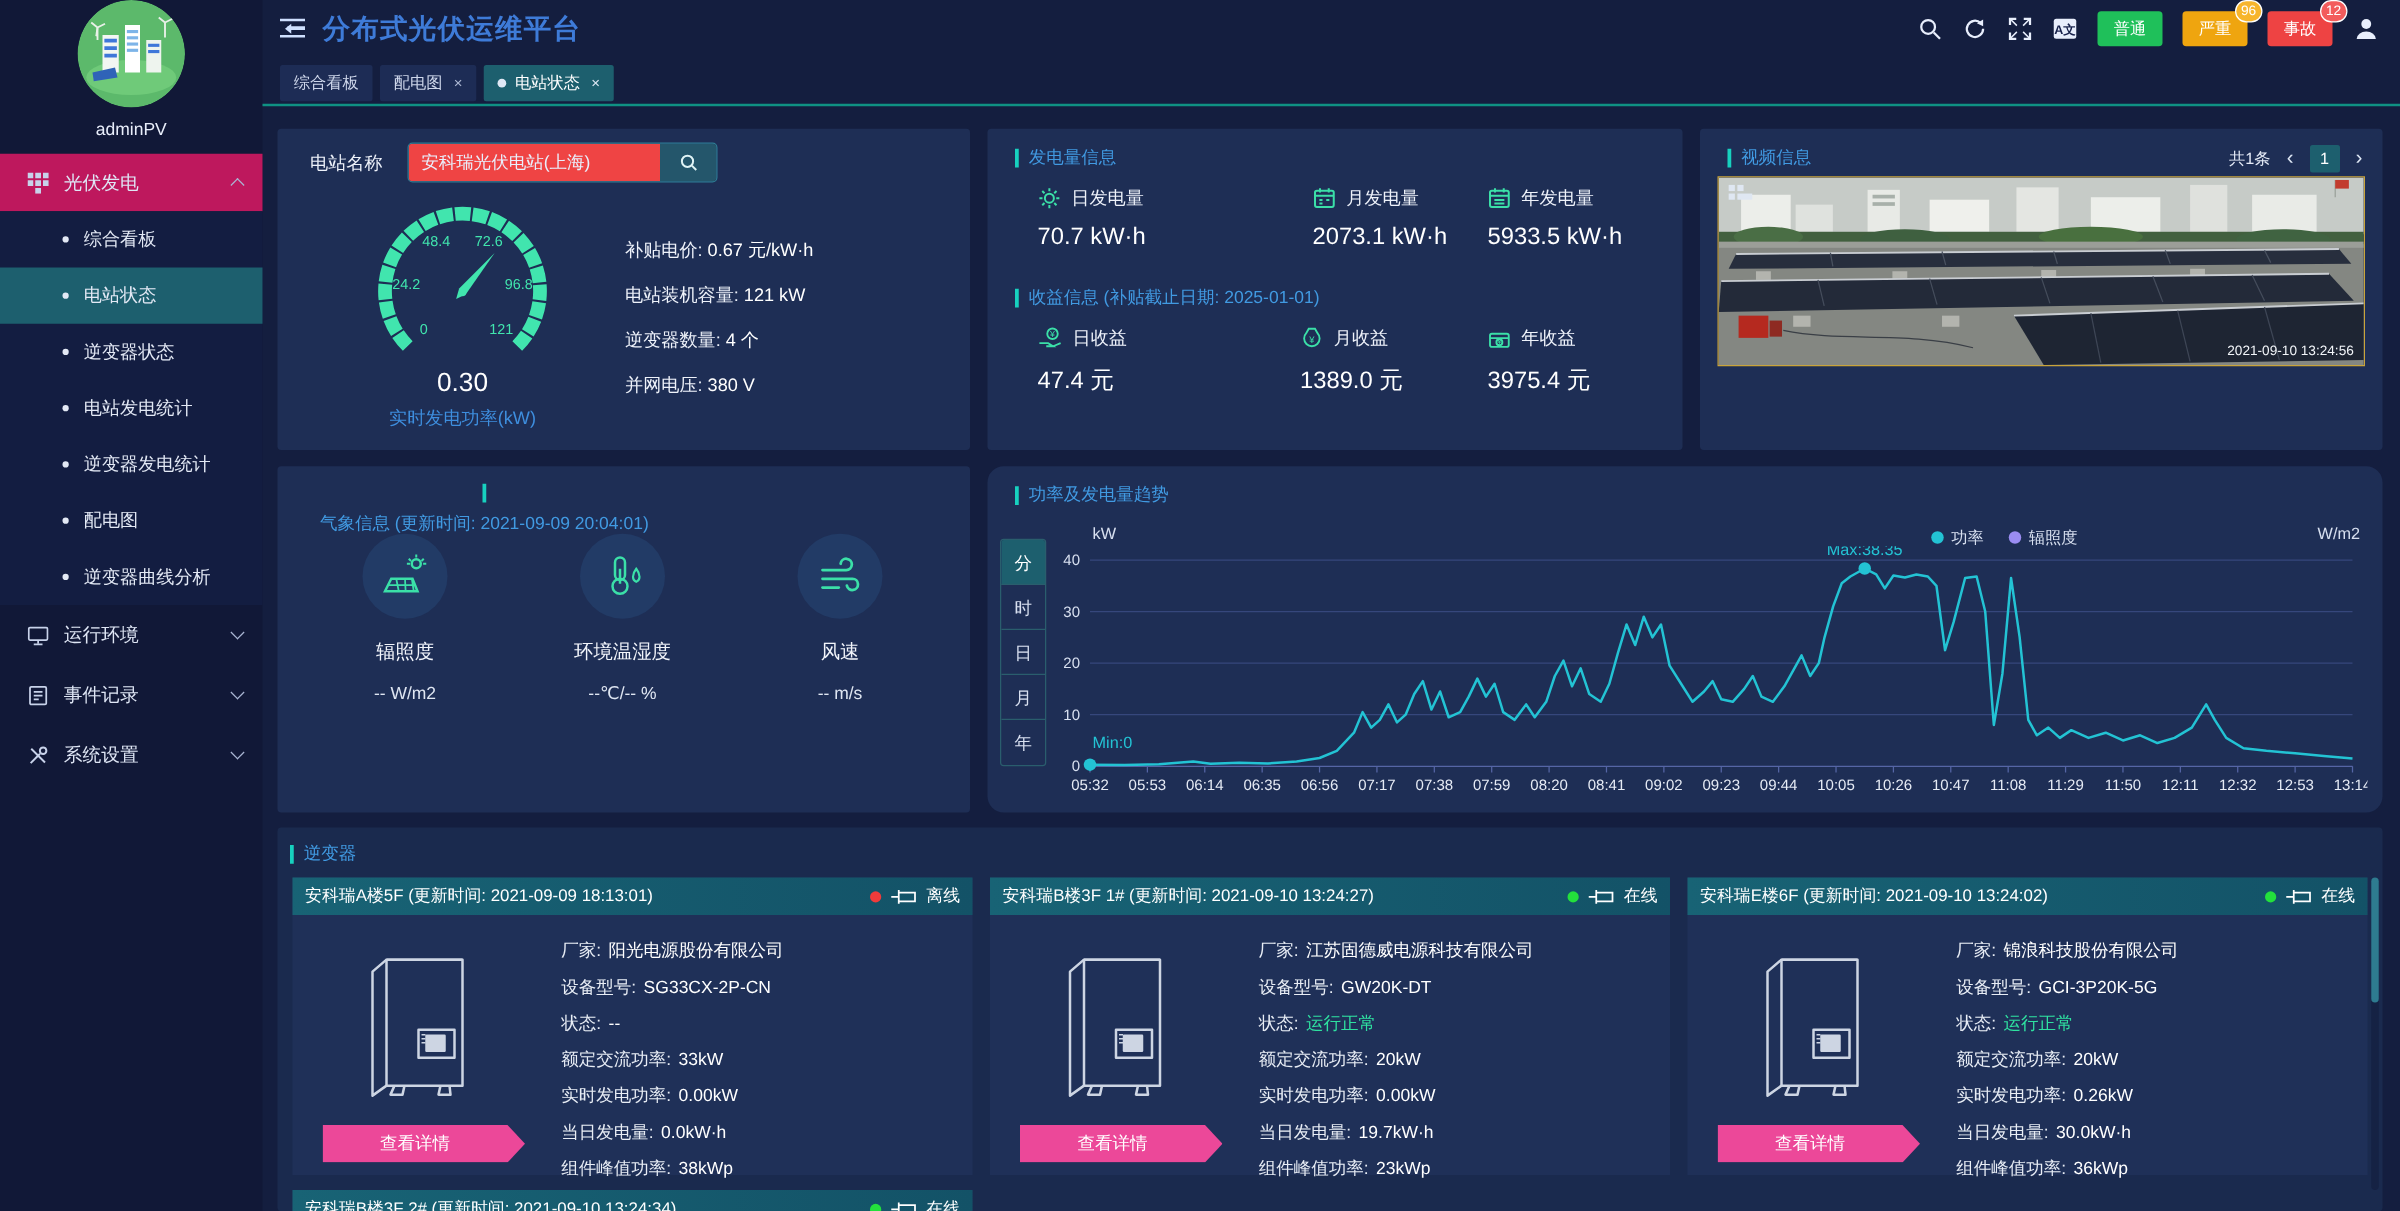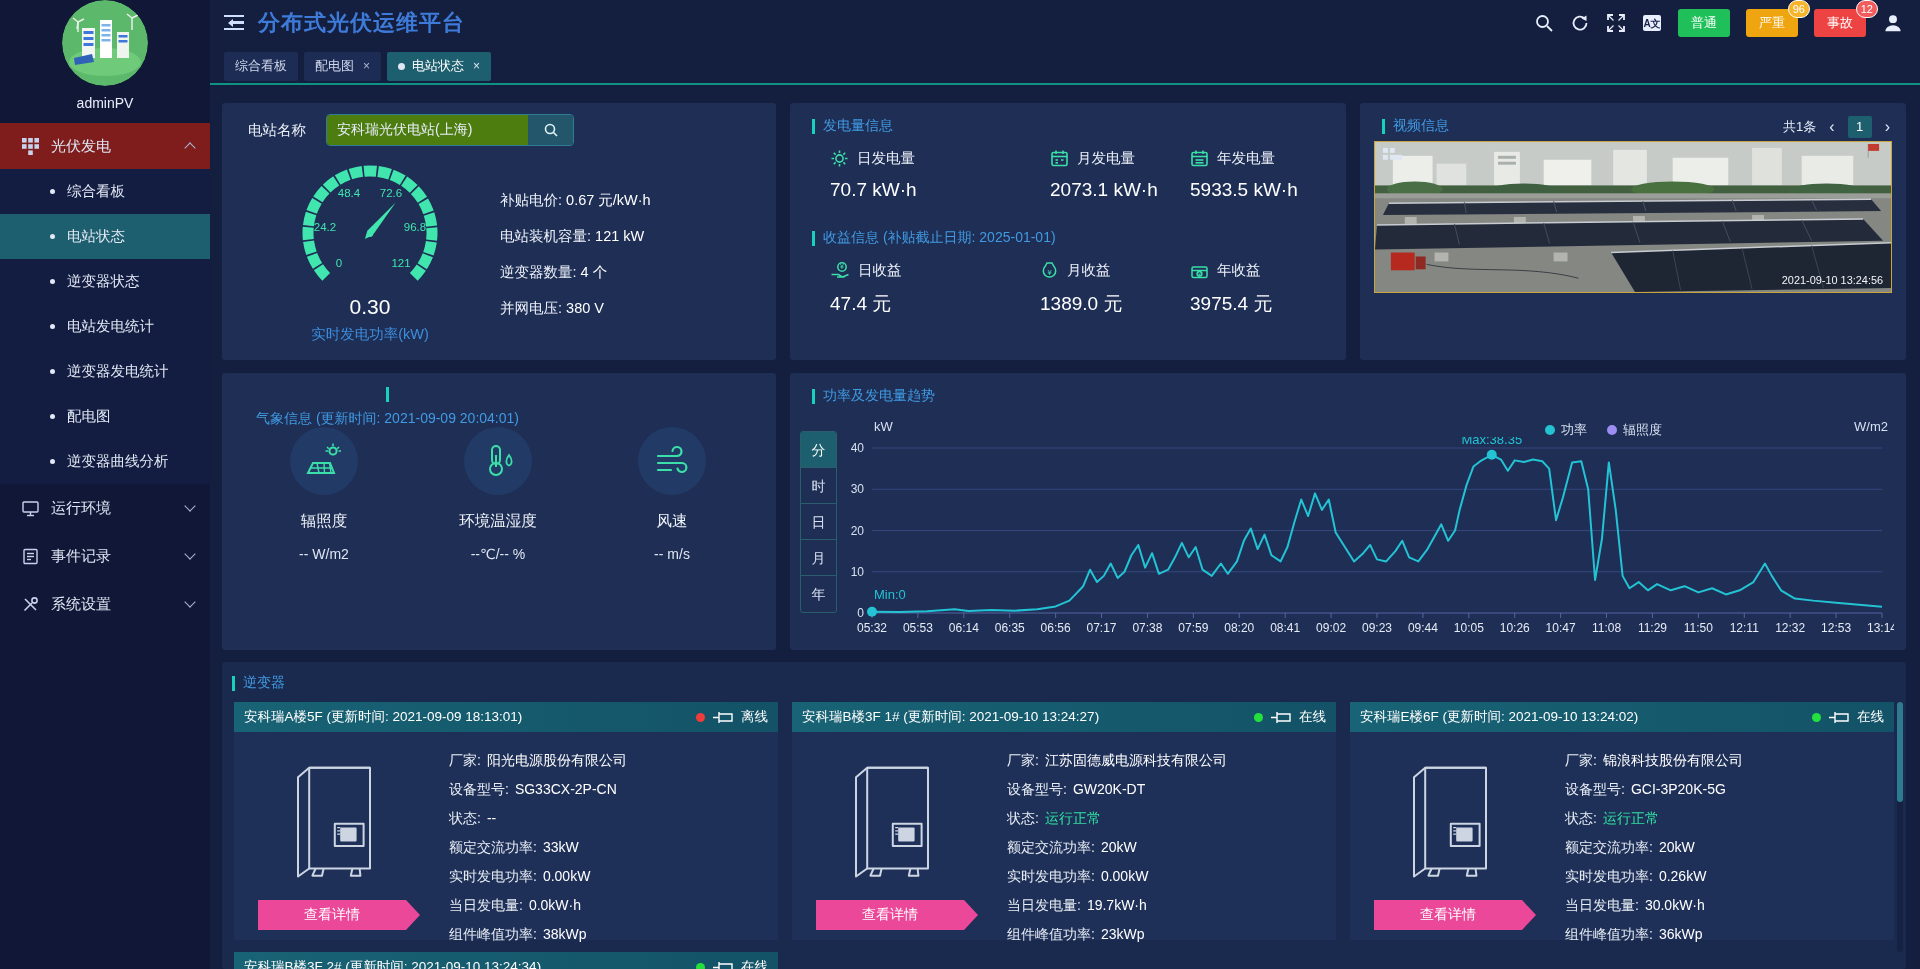--- a/index.html
+++ b/index.html
@@ -7,21 +7,21 @@
   body { background:#141e3f; font-family:"Liberation Sans","DejaVu Sans",sans-serif; color:#fff; font-size:14px; }
   .app { display:flex; width:100%; height:100%; }
 
   
   .sidebar { width:210px; flex-shrink:0; background:#111837; position:relative; }
   .logo-wrap { text-align:center; }
   .logo-circle { width:86px; height:86px; border-radius:50%; display:inline-block; }
   .user-name { margin-top:6px; font-size:14px; color:#e9eefb; }
   .nav { margin-top:12px; }
   .nav-parent { height:46px; display:flex; align-items:center; padding:0 16px 0 22px; cursor:pointer; color:#dfe6f5; font-size:15px; }
-  .nav-parent.open { background:#7f1d1d; }
+  .nav-parent.open { background:#be185d; }
   .nav-parent .nicon { width:17px; height:17px; margin-right:12px; flex-shrink:0; }
   .nav-parent .chev { margin-left:auto; width:8px; height:8px; border-right:1.5px solid #aab6d4; border-bottom:1.5px solid #aab6d4; }
   .chev.up { transform:rotate(-135deg); margin-top:4px; }
   .chev.down { transform:rotate(45deg); margin-top:-4px; }
   .nav-children { background:#131d41; }
   .sub-item { height:45px; display:flex; align-items:center; padding-left:50px; font-size:14.5px; color:#e3e9f5; cursor:pointer; }
   .sub-item .bullet { width:5px; height:5px; border-radius:50%; background:#e3e9f5; margin-right:12px; }
   .sub-item.active { background:#1d5f6e; }
 
   
@@ -48,21 +48,21 @@
 
   .content { position:absolute; top:85px; left:0; right:0; bottom:0; }
   .panel { position:absolute; background:#1e2e55; border-radius:3px; }
   .sec-head { position:absolute; display:flex; align-items:center; gap:8px; font-size:14px; color:#419ae2; }
   .sec-head .accent { width:3px; height:15px; background:#17d1bf; }
 
   
   .p-station { left:12px; top:18px; width:554px; height:257px; }
   .search-label { position:absolute; left:26px; top:18px; font-size:14.5px; color:#eef2fa; }
   .search-box { position:absolute; left:104px; top:11px; width:248px; height:32px; display:flex; border:1px solid #2e7d95; border-radius:4px; overflow:hidden; }
-  .search-input { flex:1; background:#4d7c0f; border:none; outline:none; color:#e9eefb; font-size:14px; padding:0 10px; font-family:inherit; }
+  .search-input { flex:1; background:#ef4444; border:none; outline:none; color:#e9eefb; font-size:14px; padding:0 10px; font-family:inherit; }
   .search-btn { width:56px; background:#24566b; border:none; cursor:pointer; color:#dff3f5; font-size:15px; display:flex; align-items:center; justify-content:center; }
   .gauge-wrap { position:absolute; left:53px; top:52px; width:190px; height:200px; }
   .gauge-value { position:absolute; left:0; top:140px; width:190px; text-align:center; font-size:21px; color:#fff; }
   .gauge-label { position:absolute; left:-20px; top:170px; width:230px; text-align:center; font-size:14.5px; color:#3e8ede; }
   .st-detail { position:absolute; left:278px; font-size:14.5px; color:#eef2fa; }
   .st-detail .v { color:#fff; }
 
   
   .p-energy { left:580px; top:18px; width:556px; height:257px; }
   .e-item { position:absolute; }
@@ -78,21 +78,21 @@
   .video-frame svg { display:block; width:100%; height:100%; }
 
   
   .p-weather { left:12px; top:288px; width:554px; height:277px; }
   .w-item { position:absolute; width:140px; text-align:center; }
   .w-circle { width:68px; height:68px; border-radius:50%; background:#223b66; margin:0 auto; display:flex; align-items:center; justify-content:center; }
   .w-name { margin-top:16px; font-size:15.5px; color:#f2f5fb; }
   .w-val { margin-top:14px; font-size:14px; color:#dfe6f2; }
 
   
-  .p-trend { left:580px; top:288px; width:1116px; height:277px; }
+  .p-trend { left:580px; top:288px; width:1116px; height:277px;border-radius:13px; }
   .time-tabs { position:absolute; left:10px; top:58px; width:37px; border:1px solid #2a5e6d; border-radius:3px; overflow:hidden; }
   .time-tab { height:36px; line-height:36px; text-align:center; font-size:14px; color:#d8e0f0; cursor:pointer; border-bottom:1px solid #2a5e6d; }
   .time-tab:last-child { border-bottom:none; }
   .time-tab.active { background:#1d5f6e; color:#fff; }
   .axis-unit { position:absolute; top:46px; font-size:13px; color:#d8e0f0; }
   .legend { position:absolute; left:755px; top:48px; display:flex; gap:20px; font-size:13px; color:#d8e0f0; }
   .leg-item { display:flex; align-items:center; gap:6px; }
   .leg-dot { width:10px; height:10px; border-radius:50%; }
   #trend-plot { position:absolute; left:52px; top:64px; }
 

